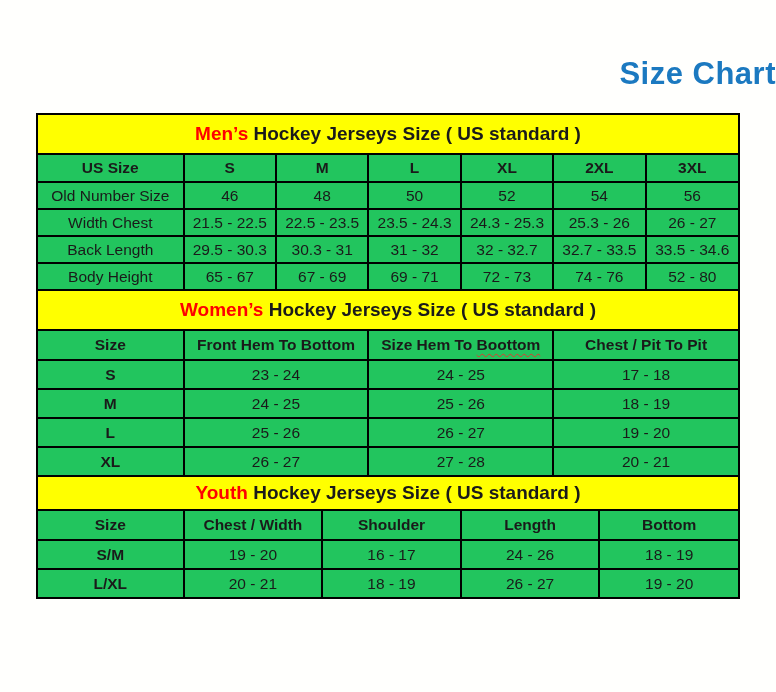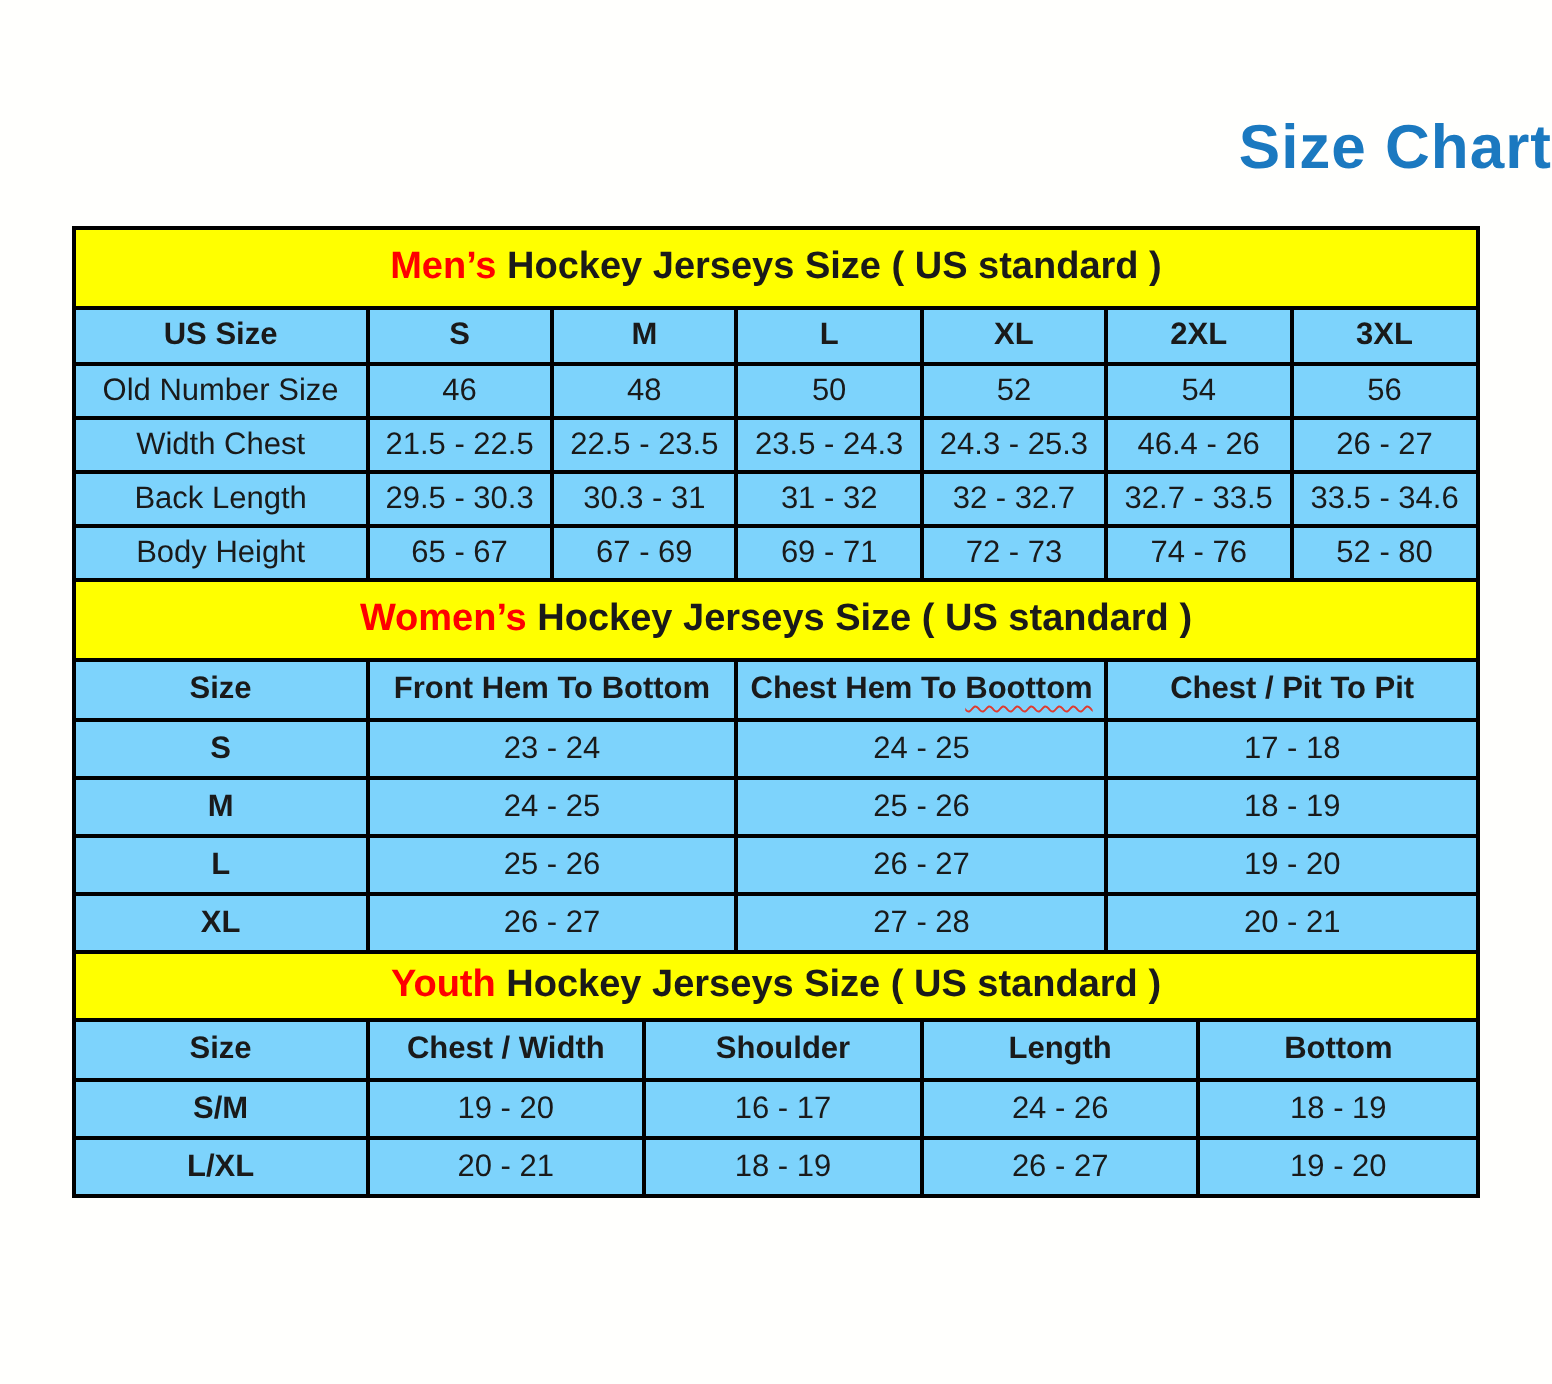--- a/index.html
+++ b/index.html
@@ -5,21 +5,21 @@
   html, body { margin:0; padding:0; }
   body {
     width:776px; height:692px; background:#fffffd; overflow:hidden;
     font-family:"Liberation Sans", sans-serif; color:#1a1a1a;
   }
   .title {
     margin:56px 0 0; text-align:right;
     font-size:31px; font-weight:bold; letter-spacing:.5px;
     color:#1b79c0;
   }
-  .chart { width:700px; margin:21px auto 0; border:2px solid #000; background:#7dd3fc; }
+  .chart { width:700px; margin:21px auto 0; border:2px solid #000; background:#22c55e; }
   .band {
     background:#ffff00; border-bottom:2px solid #000;
     text-align:center; font-weight:bold; font-size:19px; line-height:24px;
     padding:7px 0;
   }
   .band.short { padding:4px 0; }
   .band .red { color:#fe0000; }
   table.grid { width:100%; border-collapse:collapse; table-layout:fixed; }
   .grid th, .grid td {
     border-right:2px solid #000; border-bottom:2px solid #000;
@@ -77,21 +77,21 @@
         <td>52</td>
         <td>54</td>
         <td>56</td>
       </tr>
       <tr>
         <td>Width Chest</td>
         <td>21.5 - 22.5</td>
         <td>22.5 - 23.5</td>
         <td>23.5 - 24.3</td>
         <td>24.3 - 25.3</td>
-        <td>46.4 - 26</td>
+        <td>25.3 - 26</td>
         <td>26 - 27</td>
       </tr>
       <tr>
         <td>Back Length</td>
         <td>29.5 - 30.3</td>
         <td>30.3 - 31</td>
         <td>31 - 32</td>
         <td>32 - 32.7</td>
         <td>32.7 - 33.5</td>
         <td>33.5 - 34.6</td>
@@ -113,21 +113,21 @@
       <colgroup>
         <col style="width:20.8%">
           <col style="width:26.4%">
           <col style="width:26.4%">
           <col style="width:26.4%">
       </colgroup>
       <tbody>
       <tr>
         <th>Size</th>
         <th>Front Hem To Bottom</th>
-        <th><span>Chest Hem To </span><span class="squiggle">Boottom</span></th>
+        <th><span>Size Hem To </span><span class="squiggle">Boottom</span></th>
         <th>Chest / Pit To Pit</th>
       </tr>
       <tr>
         <td>S</td>
         <td>23 - 24</td>
         <td>24 - 25</td>
         <td>17 - 18</td>
       </tr>
       <tr>
         <td>M</td>

